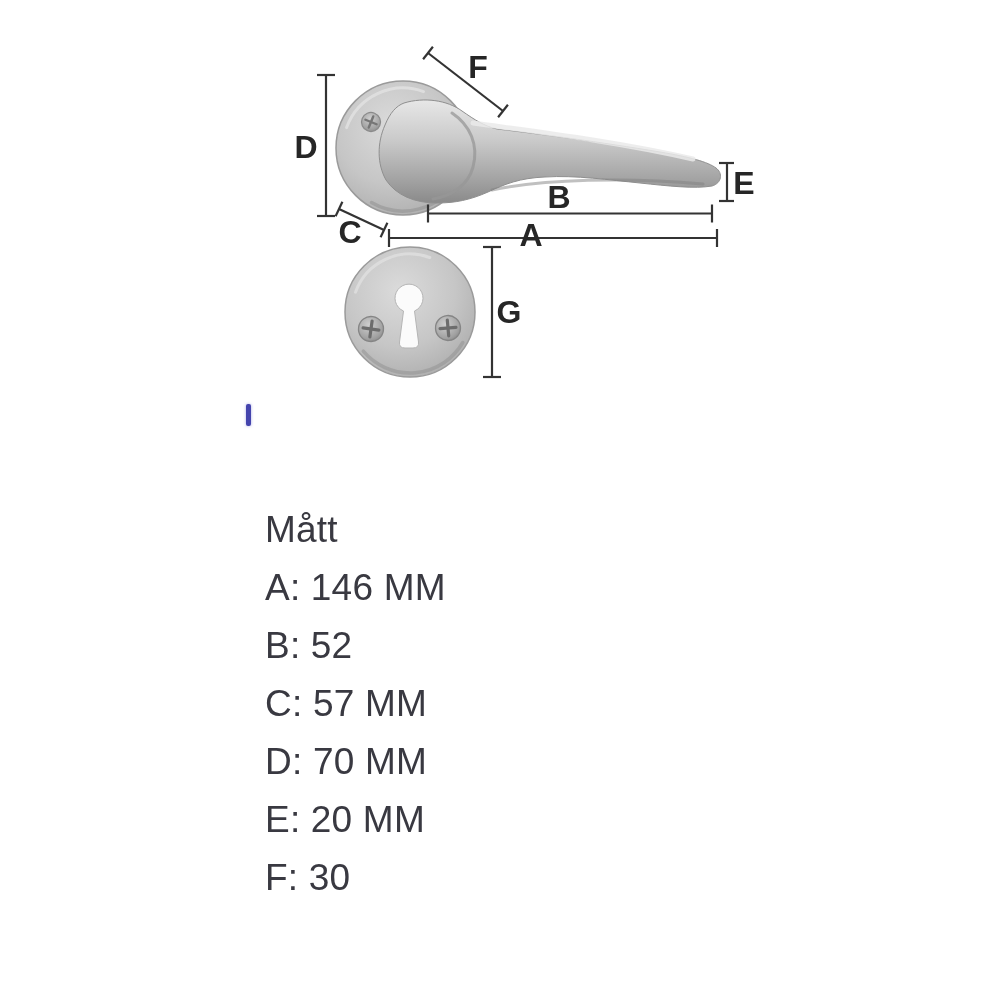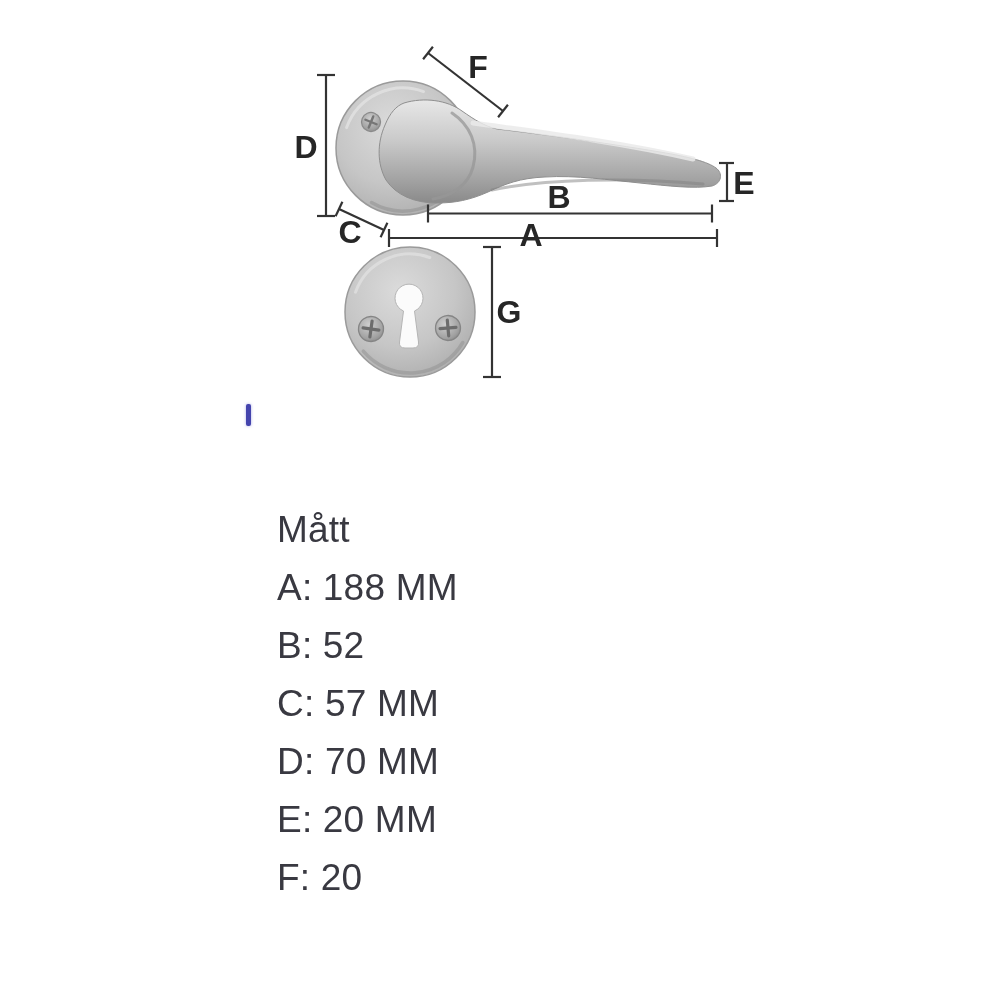--- a/index.html
+++ b/index.html
@@ -1,20 +1,20 @@
 <!DOCTYPE html>
 <html><head>
 <meta charset="utf-8">
 <style>
   html,body{margin:0;padding:0;background:#ffffff;}
   body{width:1000px;height:1000px;font-family:"Liberation Sans",sans-serif;}
   .stage{position:relative;width:1000px;height:1000px;overflow:hidden;background:#ffffff;}
   .diagram-svg{position:absolute;left:0;top:0;}
   .dim-label{font-family:"Liberation Sans",sans-serif;font-size:32px;font-weight:700;fill:#262626;}
-  .measure-list{position:absolute;left:277px;top:501px;font-size:37px;line-height:58px;color:#393941;letter-spacing:0.2px;}
+  .measure-list{position:absolute;left:265px;top:501px;font-size:37px;line-height:58px;color:#393941;letter-spacing:0.2px;}
   .measure-title{font-weight:400;}
   .measure-item{font-weight:400;}
   .cursor-mark{position:absolute;left:246px;top:404px;width:5px;height:22px;background:#4444ad;border-radius:2px;box-shadow:0 0 3px rgba(100,100,210,0.55);}
 </style>
 </head>
 <body>
 
 <div class="stage">
 
   <svg class="diagram-svg" width="1000" height="470" viewBox="0 0 1000 470">
@@ -131,21 +131,21 @@
       <text class="dim-label" text-anchor="middle" x="531" y="246">A</text>
       <text class="dim-label" text-anchor="middle" x="744" y="194">E</text>
       <text class="dim-label" text-anchor="middle" x="509" y="323">G</text>
     </g>
   </svg>
 
   <div class="cursor-mark"></div>
 
   <div class="measure-list">
     <div class="measure-title">Mått</div>
-    <div class="measure-item">A: 188 MM</div>
+    <div class="measure-item">A: 146 MM</div>
     <div class="measure-item">B: 52</div>
     <div class="measure-item">C: 57 MM</div>
     <div class="measure-item">D: 70 MM</div>
     <div class="measure-item">E: 20 MM</div>
-    <div class="measure-item">F: 20</div>
+    <div class="measure-item">F: 30</div>
   </div>
 
 </div>
 
 </body></html>

